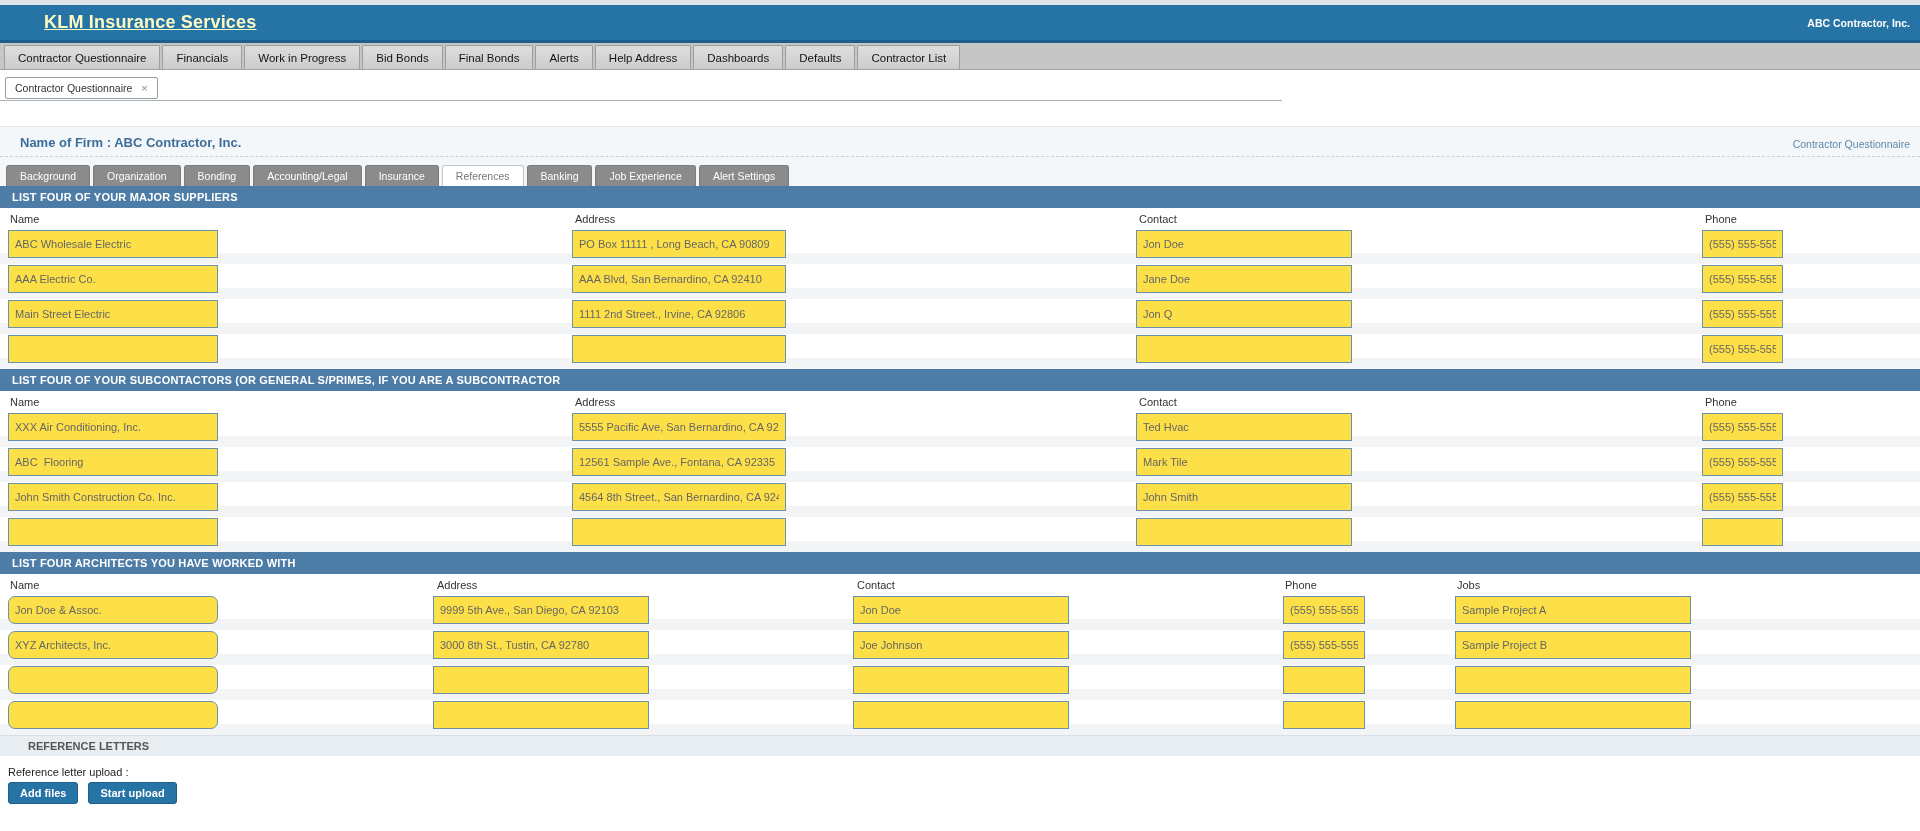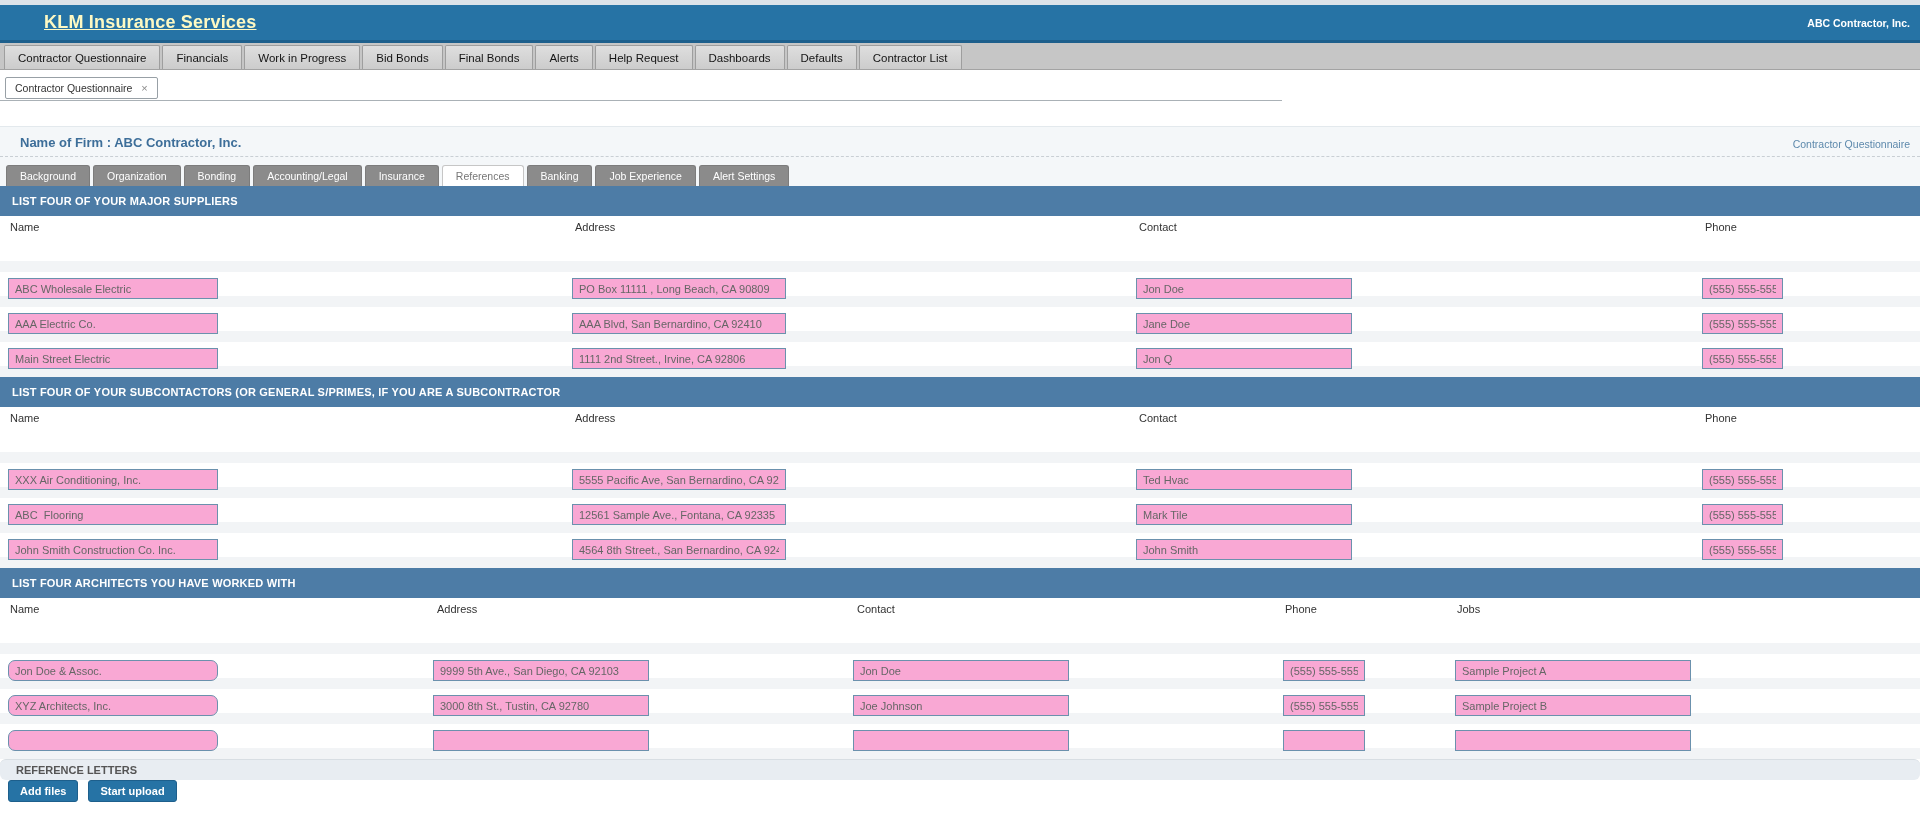--- a/index.html
+++ b/index.html
@@ -43,70 +43,70 @@
     font-family:inherit; }
   .btn + .btn { margin-left:5px; }
   .subtabs { display:flex; gap:3px; padding:8px 0 0 6px; }
   .subtab { background:#8b8b8b; color:#fff; font-size:10.5px; padding:4px 13px;
     border:1px solid #7c7c7c; border-bottom:none; border-radius:3px 3px 0 0;
     cursor:pointer; white-space:nowrap; }
   .subtab.active { background:#fff; color:#777; border-color:#c6c6c6; }
 
   
   .section { overflow:hidden; }
-  .section-header { height:30px; background:#4d7ca6; color:#fff; font-weight:bold;
+  .section-header { height:22px; background:#4d7ca6; color:#fff; font-weight:bold;
     font-size:11px; display:flex; align-items:center; padding-left:12px;
     letter-spacing:.2px; }
   .label-row { position:relative; height:21px; }
   .label { position:absolute; top:5px; font-size:11px; color:#333; }
   .frow { position:relative; height:35px; }
   .frow::after { content:""; position:absolute; top:24px; left:0; width:100%;
     height:11px; background:#f2f4f6; }
-  .frow input { position:absolute; top:1px; height:21px; border:1px solid #6b91ad;
-    background:#f9a8d4; font-size:11px; color:#666; padding:0 6px;
-    font-family:inherit; z-index:1;margin-top:40px; }
+  .frow input { position:absolute; top:1px; height:28px; border:1px solid #6b91ad;
+    background:#fde047; font-size:11px; color:#666; padding:0 6px;
+    font-family:inherit; z-index:1; }
 
   
   .col4 .l-name    { left:10px; }   .col4 input.name    { left:8px;    width:210px; }
   .col4 .l-address { left:575px; }  .col4 input.address { left:572px;  width:214px; }
   .col4 .l-contact { left:1139px; } .col4 input.contact { left:1136px; width:216px; }
   .col4 .l-phone   { left:1705px; } .col4 input.phone   { left:1702px; width:81px; }
 
   
   .col5 .l-name    { left:10px; }   .col5 input.name    { left:8px;    width:210px;border-radius:7px; }
   .col5 .l-address { left:437px; }  .col5 input.address { left:433px;  width:216px; }
   .col5 .l-contact { left:857px; }  .col5 input.contact { left:853px;  width:216px; }
   .col5 .l-phone   { left:1285px; } .col5 input.phone   { left:1283px; width:82px; }
   .col5 .l-jobs    { left:1457px;text-align:center; } .col5 input.jobs    { left:1455px; width:236px; }
 
   
   .ref-header { height:21px; background:#e8edf2; border-top:1px solid #d8dee3;
     color:#555; font-weight:bold; font-size:11px; display:flex; align-items:center;
-    padding-left:16px;border-radius:6px; }
+    padding-left:28px; }
   .upload-label { font-size:11px; color:#222; padding:10px 0 4px 8px; }
   .upload-buttons { display:flex; gap:5px; padding:0 0 0 8px; }
 </style>
 </head>
 <body>
 
 <div class="top-strip"></div>
 
 <div class="app-header">
   <span class="app-title">KLM Insurance Services</span>
   <span class="account-name">ABC Contractor, Inc.</span>
 </div>
 
 <div class="nav-bar">
   <span class="nav-tab">Contractor Questionnaire</span>
   <span class="nav-tab">Financials</span>
   <span class="nav-tab">Work in Progress</span>
   <span class="nav-tab">Bid Bonds</span>
   <span class="nav-tab">Final Bonds</span>
   <span class="nav-tab">Alerts</span>
-  <span class="nav-tab">Help Request</span>
+  <span class="nav-tab">Help Address</span>
   <span class="nav-tab">Dashboards</span>
   <span class="nav-tab">Defaults</span>
   <span class="nav-tab">Contractor List</span>
 </div>
 
 <div class="doc-tab-row">
   <div class="tab-underline"></div>
   <span class="doc-tab">
     <span>Contractor Questionnaire</span>
     <span class="close">×</span>
@@ -233,18 +233,19 @@
     <input class="name" value="" style="">
     <input class="address" value="" style="">
     <input class="contact" value="" style="">
     <input class="phone" value="" style="">
     <input class="jobs" value="" style="">
   </div>
 </div>
 
 <div>
   <div class="ref-header">REFERENCE LETTERS</div>
+  <div class="upload-label">Reference letter upload :</div>
   <div class="upload-buttons">
     <button class="btn">Add files</button>
     <button class="btn">Start upload</button>
   </div>
 
 </div>
 
 </body></html>

